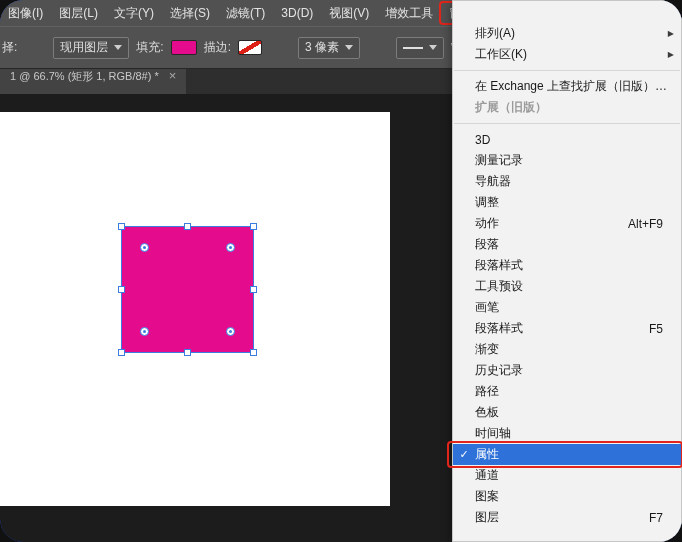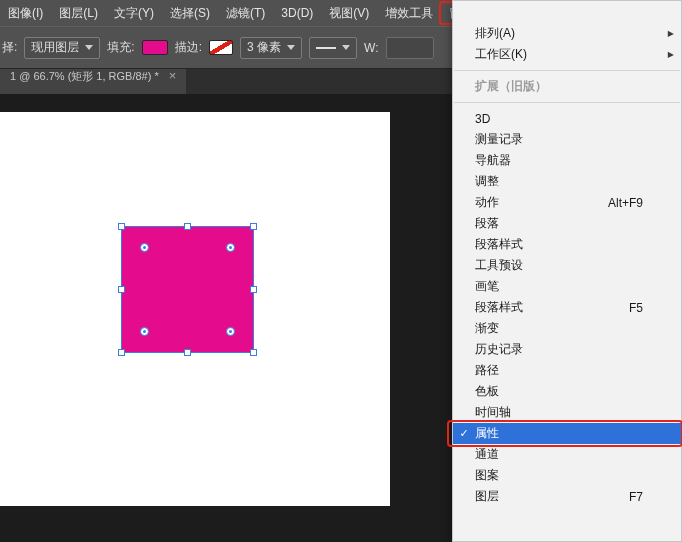--- a/index.html
+++ b/index.html
@@ -1,20 +1,21 @@
 <!DOCTYPE html>
 <html style="--fill_swatch: #e50b8d; --shape_fill: #e50b8d; --selection_blue: #3b7ce0; --highlight_blue: #2e71d8; --annotation_red: #e1251b;"><head>
 <meta charset="utf-8">
 <style>
   * { margin:0; padding:0; box-sizing:border-box; }
   html,body { background:#111; }
   .app {
     position:relative; width:682px; height:542px; overflow:hidden;
     font-family:"Liberation Sans", sans-serif;
     background:#1d4ed8;
+    border-radius:23px;
   }
 
   
   .menubar {
     position:absolute; left:0; top:0; width:682px; height:26px;
     background:#515151; display:flex; align-items:center;
     color:#e4e4e4; font-size:12px;
   }
   .mb-item { padding:0 8px; height:26px; display:flex; align-items:center; position:relative; cursor:default; }
   .redbox { position:absolute; border:2px solid var(--annotation_red,#e1251b); border-radius:4px; pointer-events:none; }
@@ -23,21 +24,21 @@
   
   .optionsbar {
     position:absolute; left:0; top:26px; width:682px; height:42px;
     background:#515151; border-top:1px solid #606060;
     display:flex; align-items:center; color:#dedede; font-size:12px; gap:7px;
     padding-left:2px;
   }
   .opt-label { white-space:nowrap; }
   .dd {
     display:flex; align-items:center; height:22px; border:1px solid #7c7c7c;
-    background:#4c4c4c; padding:0 6px; border-radius:2px; gap:6px; cursor:default;
+    background:#4c4c4c; padding:0 6px; border-radius:2px; gap:6px; cursor:default;margin-left:29px;
   }
   .caret { width:0; height:0; border-left:4px solid transparent; border-right:4px solid transparent; border-top:5px solid #cfcfcf; }
   .swatch-fill {
     width:26px; height:15px; border:1px solid #262626; border-radius:2px;
     background:var(--fill_swatch,#e50b8d);
   }
   .swatch-stroke {
     width:24px; height:15px; border:1px solid #262626; border-radius:2px;
     background:linear-gradient(to bottom right, #ffffff 40%, #dd2016 40%, #dd2016 60%, #ffffff 60%);
   }
@@ -83,21 +84,21 @@
   
   .menu {
     position:absolute; left:452px; top:0; width:230px; height:542px;
     background:#f2f2f2; border:1px solid #c6c6c6;
     box-shadow:0 3px 10px rgba(0,0,0,0.45);
     padding-top:22px; font-size:12px; color:#1a1a1a;
   }
   .mi { height:21px; display:flex; align-items:center; position:relative; cursor:default; }
   .gut { width:22px; text-align:center; font-size:11px; flex:0 0 auto; }
   .lbl { white-space:nowrap; }
-  .sc { margin-left:auto; padding-right:38px; }
+  .sc { margin-left:auto; padding-right:18px; }
   .ar { margin-left:auto; padding-right:7px; font-size:8px; color:#3c3c3c; }
   .mi.dis .lbl { color:#9b9b9b;font-weight:bold; }
   .mi.hl { background:var(--highlight_blue,#2e71d8); color:#ffffff; }
   .mi.hl .gut { color:#ffffff; }
   .mi.hl .redbox { left:-6px; right:-2px; top:-3px; bottom:-3px; }
   .sep { height:1px; background:#d6d6d6; margin:5px 1px; }
 </style>
 </head>
 <body>
 
@@ -187,20 +188,24 @@
         <span class="gut"></span>
         <span class="lbl">排列(A)</span>
         <span class="ar">▶</span>
       </div>
     <div class="mi">
         <span class="gut"></span>
         <span class="lbl">工作区(K)</span>
         <span class="ar">▶</span>
       </div>
     <div class="sep"></div>
+    <div class="mi">
+        <span class="gut"></span>
+        <span class="lbl">在 Exchange 上查找扩展（旧版）…</span>
+      </div>
     <div class="mi dis">
         <span class="gut"></span>
         <span class="lbl">扩展（旧版）</span>
       </div>
     <div class="sep"></div>
     <div class="mi">
         <span class="gut"></span>
         <span class="lbl">3D</span>
       </div>
     <div class="mi">

